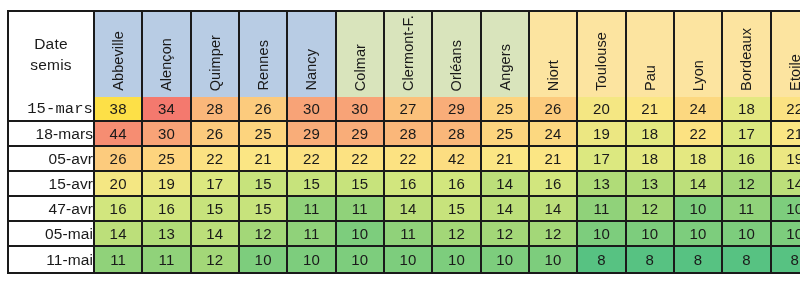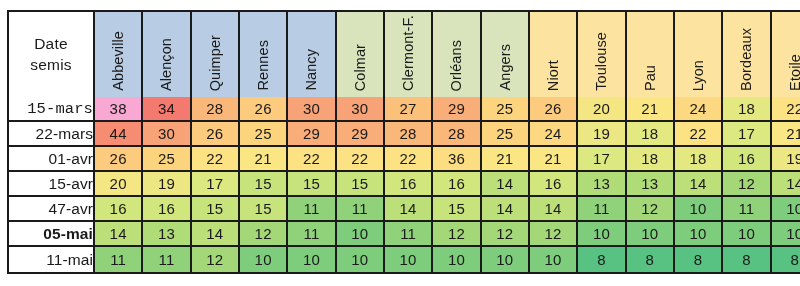--- a/index.html
+++ b/index.html
@@ -143,64 +143,64 @@
           </th>
           <th class="city-head" style="background: rgb(252, 228, 160); width: 46.3333px;">
             <span class="vlabel">Etoile</span>
           </th>
         </tr>
     </thead>
     <tbody>
 
     <tr>
           <td class="date-cell" style="width: 84px; font-family: Liberation Mono, monospace;">15-mars</td>
-          <td class="val-cell" style="background: #f9a8d4; width: 46.3333px;">38</td>
+          <td class="val-cell" style="background: #fde047; width: 46.3333px;">38</td>
           <td class="val-cell" style="background: rgb(244, 121, 110); width: 46.3333px; margin-top: 46px;">34</td>
           <td class="val-cell" style="background: rgb(250, 183, 122); width: 46.3333px;">28</td>
           <td class="val-cell" style="background: rgb(252, 203, 125); width: 46.3333px;">26</td>
           <td class="val-cell" style="background: rgb(248, 163, 119); width: 46.3333px;">30</td>
           <td class="val-cell" style="background: rgb(248, 163, 119); width: 46.3333px;">30</td>
           <td class="val-cell" style="background: rgb(251, 193, 123); width: 46.3333px;">27</td>
           <td class="val-cell" style="background: rgb(249, 173, 121); width: 46.3333px;">29</td>
           <td class="val-cell" style="background: rgb(253, 212, 126); width: 46.3333px;">25</td>
           <td class="val-cell" style="background: rgb(252, 203, 125); width: 46.3333px;">26</td>
           <td class="val-cell" style="background: rgb(244, 231, 131); width: 46.3333px;">20</td>
           <td class="val-cell" style="background: rgb(251, 230, 132); width: 46.3333px;">21</td>
           <td class="val-cell" style="background: rgb(252, 216, 128); width: 46.3333px;">24</td>
           <td class="val-cell" style="background: rgb(228, 232, 129); width: 46.3333px;">18</td>
           <td class="val-cell" style="background: rgb(252, 226, 130); width: 46.3333px;">22</td>
         </tr>
         <tr>
-          <td class="date-cell" style="width: 84px;">22-mars</td>
+          <td class="date-cell" style="width: 84px;">18-mars</td>
           <td class="val-cell" style="background: rgb(246, 141, 114); width: 46.3333px;">44</td>
           <td class="val-cell" style="background: rgb(248, 163, 119); width: 46.3333px;">30</td>
           <td class="val-cell" style="background: rgb(252, 203, 125); width: 46.3333px;">26</td>
           <td class="val-cell" style="background: rgb(253, 212, 126); width: 46.3333px;">25</td>
           <td class="val-cell" style="background: rgb(249, 173, 121); width: 46.3333px;">29</td>
           <td class="val-cell" style="background: rgb(249, 173, 121); width: 46.3333px;">29</td>
           <td class="val-cell" style="background: rgb(250, 183, 122); width: 46.3333px;">28</td>
           <td class="val-cell" style="background: rgb(250, 183, 122); width: 46.3333px;">28</td>
           <td class="val-cell" style="background: rgb(253, 212, 126); width: 46.3333px;">25</td>
           <td class="val-cell" style="background: rgb(252, 216, 128); width: 46.3333px;">24</td>
           <td class="val-cell" style="background: rgb(236, 231, 130); width: 46.3333px;">19</td>
           <td class="val-cell" style="background: rgb(228, 232, 129); width: 46.3333px;">18</td>
           <td class="val-cell" style="background: rgb(252, 226, 130); width: 46.3333px;">22</td>
           <td class="val-cell" style="background: rgb(220, 232, 128); width: 46.3333px;">17</td>
           <td class="val-cell" style="background: rgb(251, 230, 132); width: 46.3333px;">21</td>
         </tr>
         <tr>
-          <td class="date-cell" style="width: 84px;">01-avr</td>
-          <td class="val-cell" style="background: rgb(252, 203, 125); width: 46.3333px;">26</td>
-          <td class="val-cell" style="background: rgb(253, 212, 126); width: 46.3333px;">25</td>
-          <td class="val-cell" style="background: rgb(252, 226, 130); width: 46.3333px;">22</td>
-          <td class="val-cell" style="background: rgb(251, 230, 132); width: 46.3333px;">21</td>
-          <td class="val-cell" style="background: rgb(252, 226, 130); width: 46.3333px;">22</td>
-          <td class="val-cell" style="background: rgb(252, 226, 130); width: 46.3333px;">22</td>
-          <td class="val-cell" style="background: rgb(252, 226, 130); width: 46.3333px;">22</td>
-          <td class="val-cell" style="background: rgb(252, 221, 129); width: 46.3333px;">36</td>
+          <td class="date-cell" style="width: 84px;">05-avr</td>
+          <td class="val-cell" style="background: rgb(252, 203, 125); width: 46.3333px;">26</td>
+          <td class="val-cell" style="background: rgb(253, 212, 126); width: 46.3333px;">25</td>
+          <td class="val-cell" style="background: rgb(252, 226, 130); width: 46.3333px;">22</td>
+          <td class="val-cell" style="background: rgb(251, 230, 132); width: 46.3333px;">21</td>
+          <td class="val-cell" style="background: rgb(252, 226, 130); width: 46.3333px;">22</td>
+          <td class="val-cell" style="background: rgb(252, 226, 130); width: 46.3333px;">22</td>
+          <td class="val-cell" style="background: rgb(252, 226, 130); width: 46.3333px;">22</td>
+          <td class="val-cell" style="background: rgb(252, 221, 129); width: 46.3333px;">42</td>
           <td class="val-cell" style="background: rgb(251, 230, 132); width: 46.3333px;">21</td>
           <td class="val-cell" style="background: rgb(251, 230, 132); width: 46.3333px;">21</td>
           <td class="val-cell" style="background: rgb(220, 232, 128); width: 46.3333px;">17</td>
           <td class="val-cell" style="background: rgb(228, 232, 129); width: 46.3333px;">18</td>
           <td class="val-cell" style="background: rgb(228, 232, 129); width: 46.3333px;">18</td>
           <td class="val-cell" style="background: rgb(210, 230, 126); width: 46.3333px;">16</td>
           <td class="val-cell" style="background: rgb(236, 231, 130); width: 46.3333px;">19</td>
         </tr>
         <tr>
           <td class="date-cell" style="width: 84px; margin-left: 27px;">15-avr</td>
@@ -232,21 +232,21 @@
           <td class="val-cell" style="background: rgb(199, 227, 124); width: 46.3333px;">15</td>
           <td class="val-cell" style="background: rgb(188, 223, 122); width: 46.3333px;">14</td>
           <td class="val-cell" style="background: rgb(188, 223, 122); width: 46.3333px;">14</td>
           <td class="val-cell" style="background: rgb(144, 210, 122); width: 46.3333px;">11</td>
           <td class="val-cell" style="background: rgb(163, 215, 120); width: 46.3333px;">12</td>
           <td class="val-cell" style="background: rgb(125, 205, 125); width: 46.3333px;">10</td>
           <td class="val-cell" style="background: rgb(144, 210, 122); width: 46.3333px;">11</td>
           <td class="val-cell" style="background: rgb(125, 205, 125); width: 46.3333px;">10</td>
         </tr>
         <tr>
-          <td class="date-cell" style="width: 84px; font-weight: bold;">05-mai</td>
+          <td class="date-cell" style="width: 84px;">05-mai</td>
           <td class="val-cell" style="background: rgb(188, 223, 122); width: 46.3333px;">14</td>
           <td class="val-cell" style="background: rgb(176, 220, 120); width: 46.3333px;">13</td>
           <td class="val-cell" style="background: rgb(188, 223, 122); width: 46.3333px;">14</td>
           <td class="val-cell" style="background: rgb(163, 215, 120); width: 46.3333px;">12</td>
           <td class="val-cell" style="background: rgb(144, 210, 122); width: 46.3333px;">11</td>
           <td class="val-cell" style="background: rgb(125, 205, 125); width: 46.3333px;">10</td>
           <td class="val-cell" style="background: rgb(144, 210, 122); width: 46.3333px;">11</td>
           <td class="val-cell" style="background: rgb(163, 215, 120); width: 46.3333px;">12</td>
           <td class="val-cell" style="background: rgb(163, 215, 120); width: 46.3333px;">12</td>
           <td class="val-cell" style="background: rgb(163, 215, 120); width: 46.3333px;">12</td>

